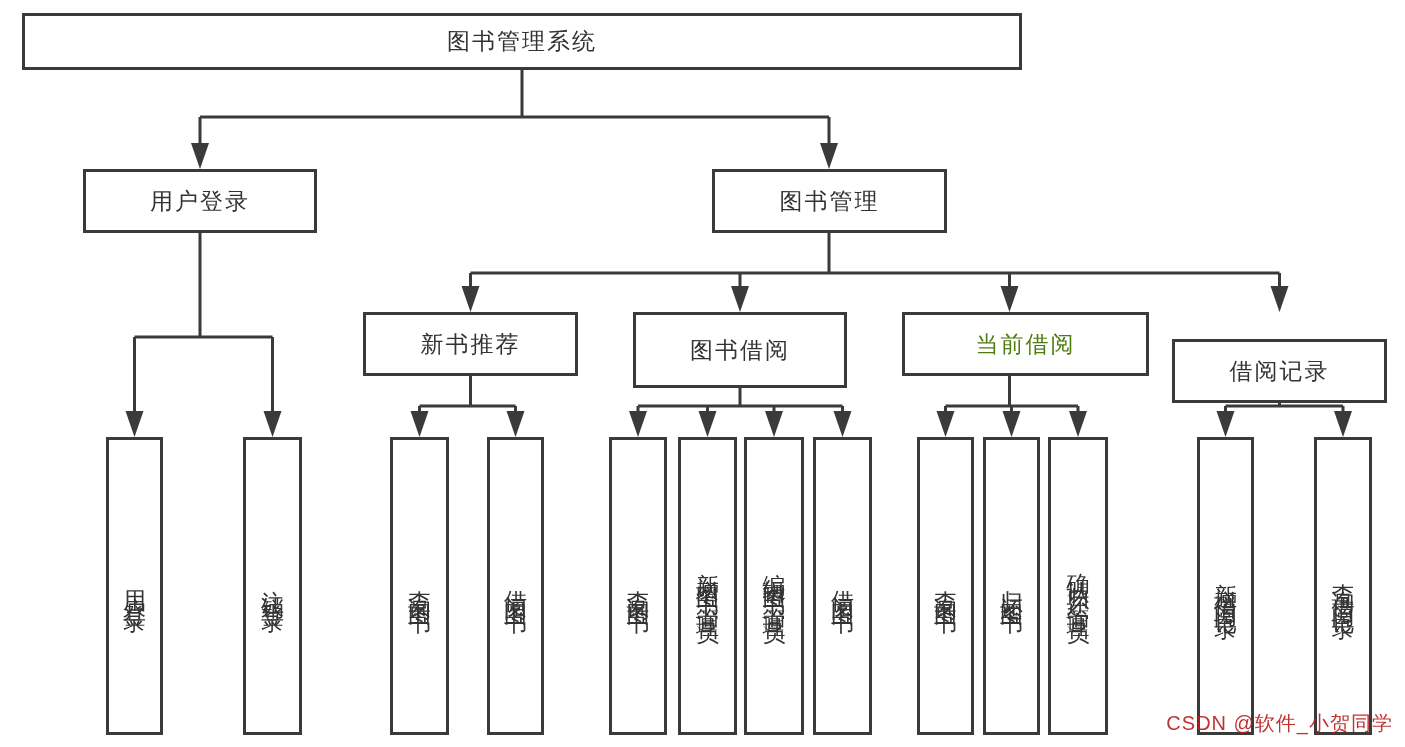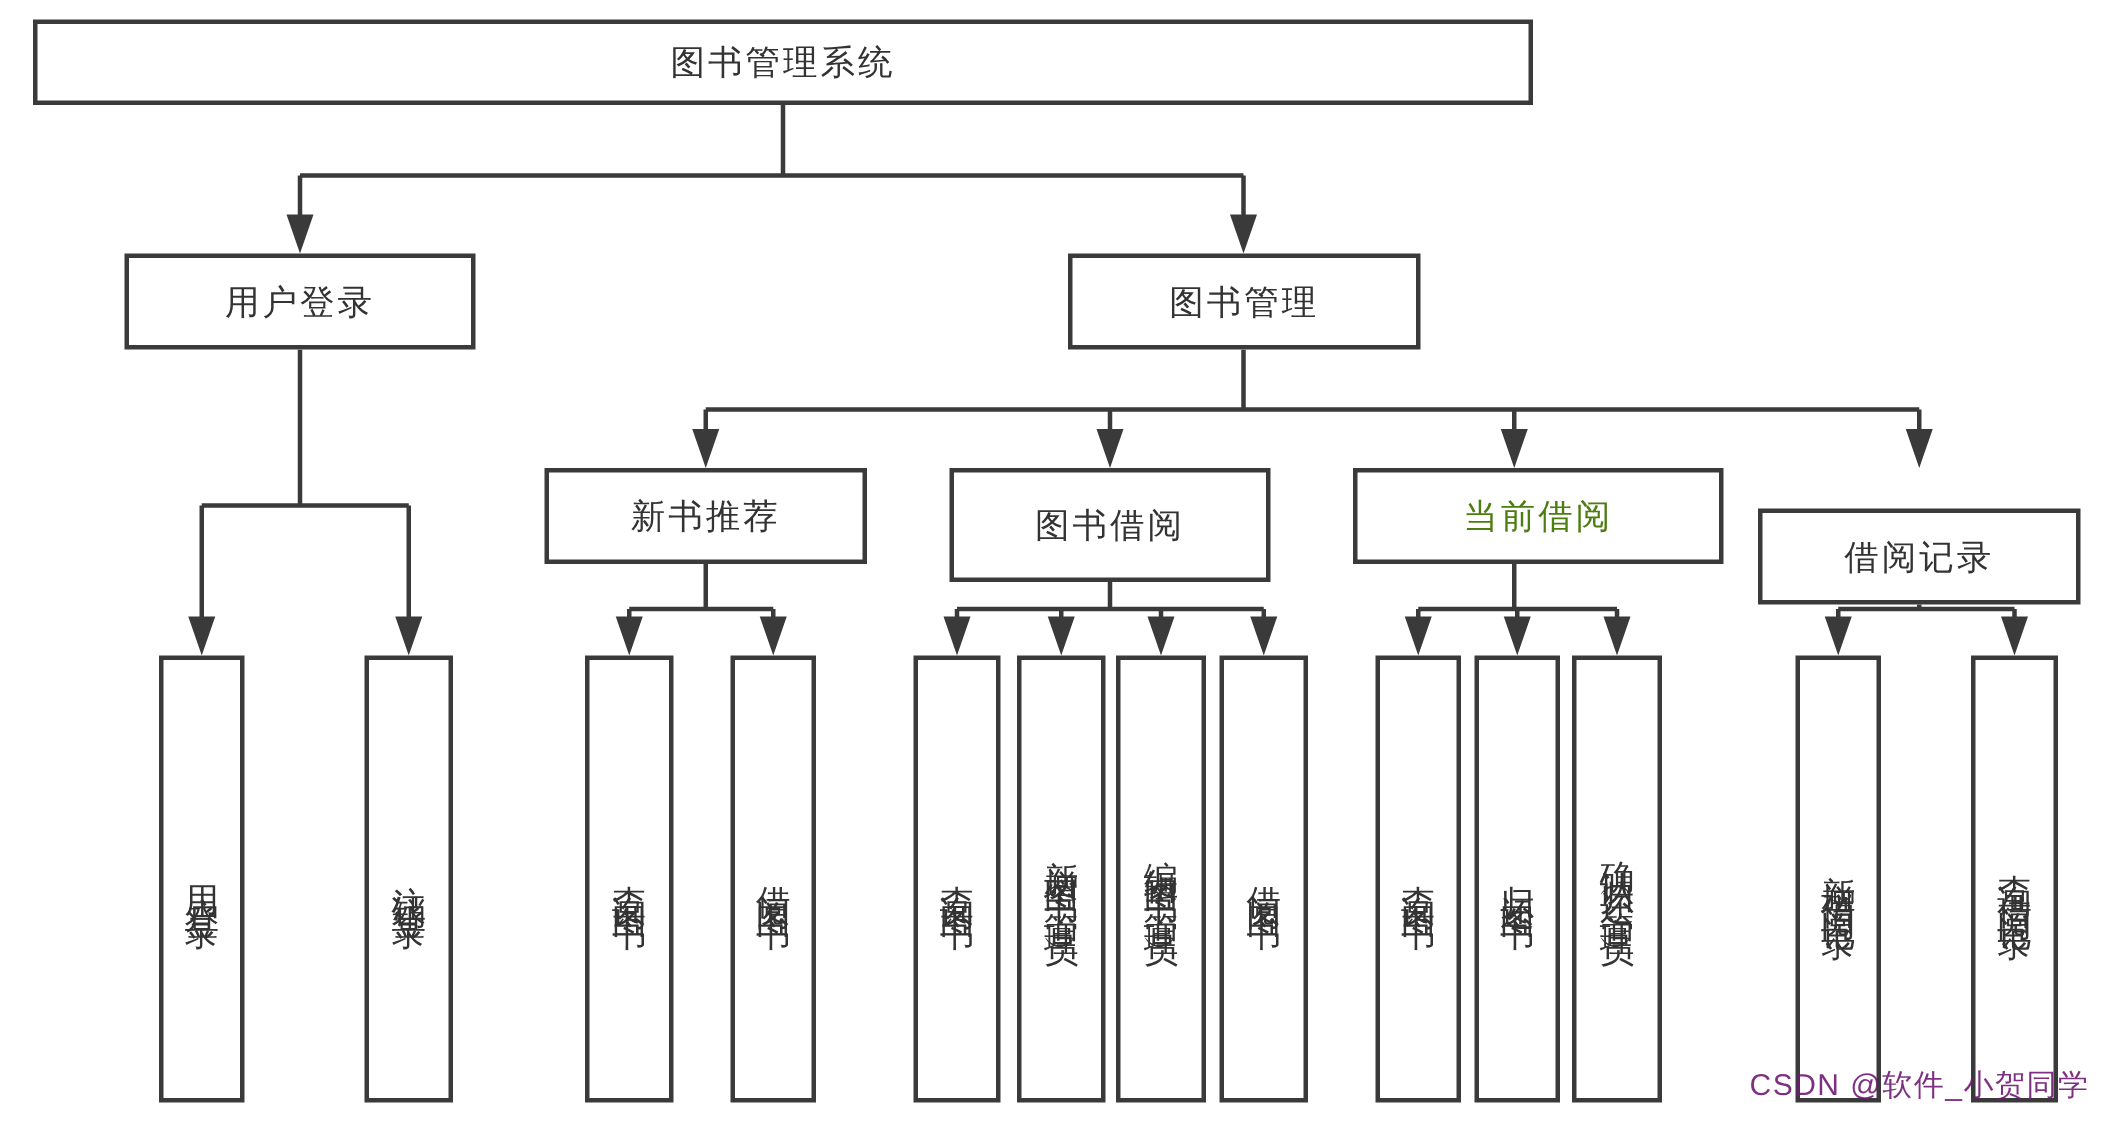--- a/index.html
+++ b/index.html
@@ -141,14 +141,14 @@
       <div class="node vertical" style="left: 1048px; top: 437px; width: 60px; height: 298px; border-color: rgb(58, 58, 58); color: rgb(51, 51, 51);">
         <span class="label">确认归还（管理员）</span>
       </div>
       <div class="node vertical" style="left: 1197px; top: 437px; width: 57px; height: 298px; border-color: rgb(58, 58, 58); color: rgb(51, 51, 51);">
         <span class="label">新增借阅记录</span>
       </div>
       <div class="node vertical" style="left: 1314px; top: 437px; width: 58px; height: 298px; border-color: rgb(58, 58, 58); color: rgb(51, 51, 51);">
         <span class="label">查询借阅记录</span>
       </div>
     </div>
-  <div class="watermark" style="color: #701a75; margin-left: 28px;">CSDN @软件_小贺同学</div>
+  <div class="watermark" style="color: #b91c1c; margin-left: 28px;">CSDN @软件_小贺同学</div>
 </div>
 
 </body></html>

